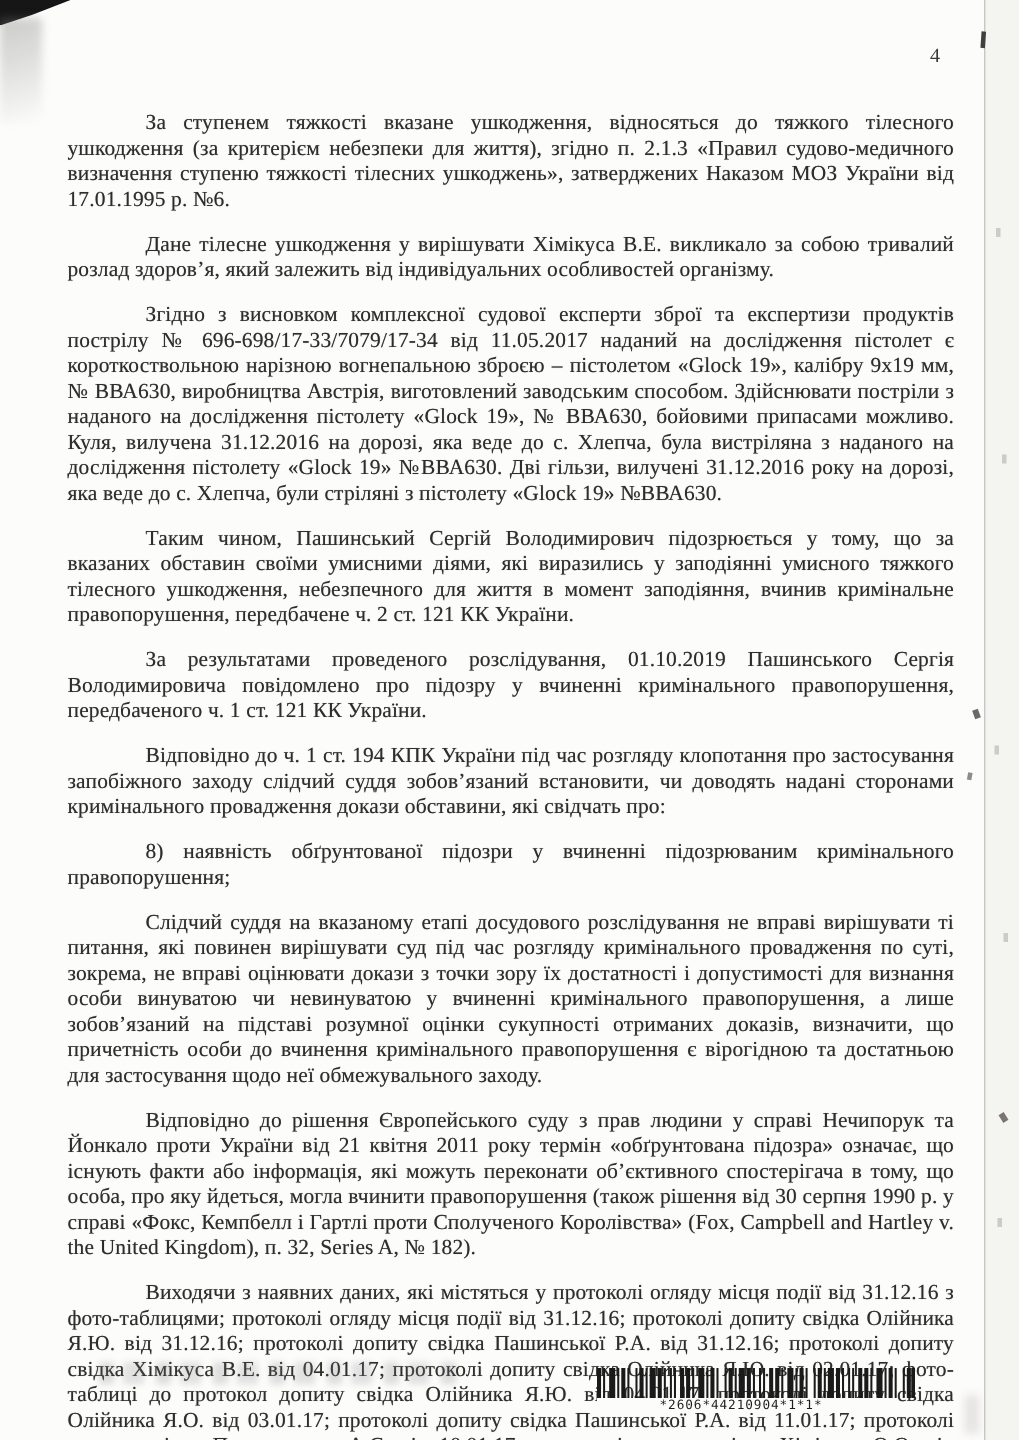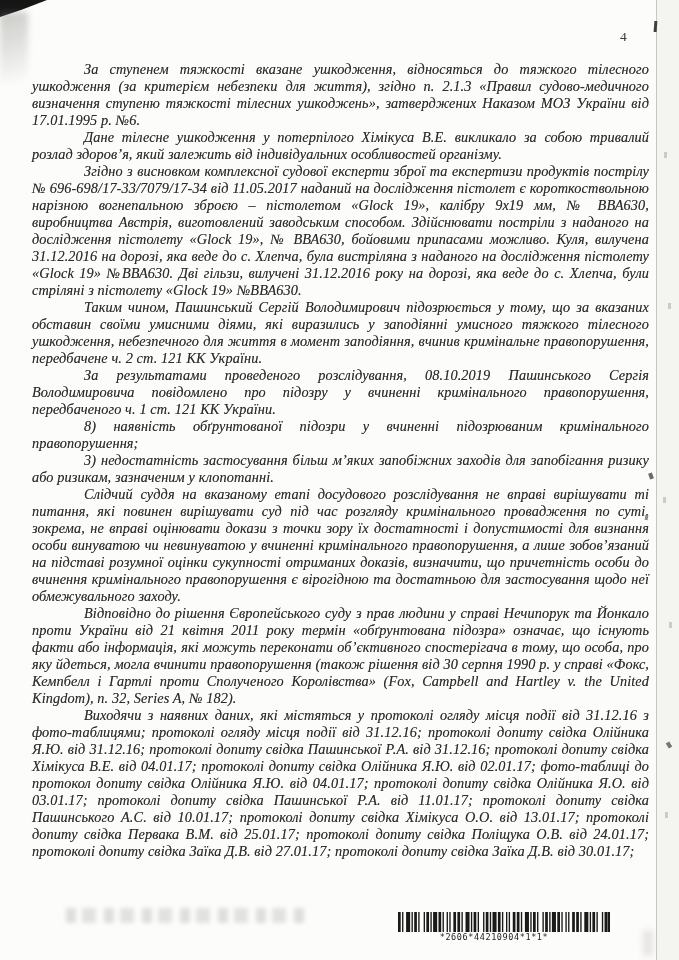--- a/index.html
+++ b/index.html
@@ -24,21 +24,21 @@
   .text-block {
     position: absolute;
     left: 32px; top: 61px;
     width: 617px;
     font-size: 14.3px;
     line-height: 17px;
     text-align: justify;
     letter-spacing: 0.1px;
     text-shadow: 0 0 0.5px rgba(46,45,42,0.55);
   }
-  .para { margin: 0; text-indent: 52px; font-style: italic; }
+  .para { margin: 13px; text-indent: 52px; }
 
   
   .corner-mark {
     position: absolute; left: 0; top: 0;
     width: 47px; height: 17px;
     background: #161616;
     clip-path: polygon(0 0, 100% 0, 46% 58%, 0 100%);
   }
   .corner-shadow {
     position: absolute; left: 0; top: 12px;
@@ -101,26 +101,26 @@
 
 <div class="page">
 
   <div class="corner-mark"></div>
   <div class="corner-shadow"></div>
 
   <div class="page-number">4</div>
 
   <div class="text-block" id="text-block">
       <p class="para">За ступенем тяжкості вказане ушкодження, відносяться до тяжкого тілесного ушкодження (за критерієм небезпеки для життя), згідно п. 2.1.3 «Правил судово-медичного визначення ступеню тяжкості тілесних ушкоджень», затверджених Наказом МОЗ України від 17.01.1995 р. №6.</p>
-      <p class="para">Дане тілесне ушкодження у потерпілого Хімікуса В.Е. викликало за собою тривалий розлад здоров’я, який залежить від індивідуальних особливостей організму.</p>
+      <p class="para">Дане тілесне ушкодження у вирішувати Хімікуса В.Е. викликало за собою тривалий розлад здоров’я, який залежить від індивідуальних особливостей організму.</p>
       <p class="para">Згідно з висновком комплексної судової експерти зброї та експертизи продуктів пострілу № 696-698/17-33/7079/17-34 від 11.05.2017 наданий на дослідження пістолет є короткоствольною нарізною вогнепальною зброєю – пістолетом «Glock 19», калібру 9х19 мм, № ВВА630, виробництва Австрія, виготовлений заводським способом. Здійснювати постріли з наданого на дослідження пістолету «Glock 19», № ВВА630, бойовими припасами можливо. Куля, вилучена 31.12.2016 на дорозі, яка веде до с. Хлепча, була вистріляна з наданого на дослідження пістолету «Glock 19» №ВВА630. Дві гільзи, вилучені 31.12.2016 року на дорозі, яка веде до с. Хлепча, були стріляні з пістолету «Glock 19» №ВВА630.</p>
       <p class="para">Таким чином, Пашинський Сергій Володимирович підозрюється у тому, що за вказаних обставин своїми умисними діями, які виразились у заподіянні умисного тяжкого тілесного ушкодження, небезпечного для життя в момент заподіяння, вчинив кримінальне правопорушення, передбачене ч. 2 ст. 121 КК України.</p>
-      <p class="para">За результатами проведеного розслідування, 08.10.2019 Пашинського Сергія Володимировича повідомлено про підозру у вчиненні кримінального правопорушення, передбаченого ч. 1 ст. 121 КК України.</p>
+      <p class="para">За результатами проведеного розслідування, 01.10.2019 Пашинського Сергія Володимировича повідомлено про підозру у вчиненні кримінального правопорушення, передбаченого ч. 1 ст. 121 КК України.</p>
+      <p class="para">Відповідно до ч. 1 ст. 194 КПК України під час розгляду клопотання про застосування запобіжного заходу слідчий суддя зобов’язаний встановити, чи доводять надані сторонами кримінального провадження докази обставини, які свідчать про:</p>
       <p class="para">8) наявність обґрунтованої підозри у вчиненні підозрюваним кримінального правопорушення;</p>
-      <p class="para">3) недостатність застосування більш м’яких запобіжних заходів для запобігання ризику або ризикам, зазначеним у клопотанні.</p>
       <p class="para">Слідчий суддя на вказаному етапі досудового розслідування не вправі вирішувати ті питання, які повинен вирішувати суд під час розгляду кримінального провадження по суті, зокрема, не вправі оцінювати докази з точки зору їх достатності і допустимості для визнання особи винуватою чи невинуватою у вчиненні кримінального правопорушення, а лише зобов’язаний на підставі розумної оцінки сукупності отриманих доказів, визначити, що причетність особи до вчинення кримінального правопорушення є вірогідною та достатньою для застосування щодо неї обмежувального заходу.</p>
       <p class="para">Відповідно до рішення Європейського суду з прав людини у справі Нечипорук та Йонкало проти України від 21 квітня 2011 року термін «обґрунтована підозра» означає, що існують факти або інформація, які можуть переконати об’єктивного спостерігача в тому, що особа, про яку йдеться, могла вчинити правопорушення (також рішення від 30 серпня 1990 р. у справі «Фокс, Кемпбелл і Гартлі проти Сполученого Королівства» (Fox, Campbell and Hartley v. the United Kingdom), п. 32, Series A, № 182).</p>
       <p class="para">Виходячи з наявних даних, які містяться у протоколі огляду місця події від 31.12.16 з фото-таблицями; протоколі огляду місця події від 31.12.16; протоколі допиту свідка Олійника Я.Ю. від 31.12.16; протоколі допиту свідка Пашинської Р.А. від 31.12.16; протоколі допиту свідка Хімікуса В.Е. від 04.01.17; протоколі допиту свідка Олійника Я.Ю. від 02.01.17; фото-таблиці до протокол допиту свідка Олійника Я.Ю. від 04.01.17; протоколі допиту свідка Олійника Я.О. від 03.01.17; протоколі допиту свідка Пашинської Р.А. від 11.01.17; протоколі допиту свідка Пашинського А.С. від 10.01.17; протоколі допиту свідка Хімікуса О.О. від 13.01.17; протоколі допиту свідка Первака В.М. від 25.01.17; протоколі допиту свідка Поліщука О.В. від 24.01.17; протоколі допиту свідка Заїка Д.В. від 27.01.17; протоколі допиту свідка Заїка Д.В. від 30.01.17;</p>
     </div>
 
   <div class="edge-strip"></div>
   <div class="edge-line"></div>
   <div class="tick tick-tr"></div>
   <div class="tick tick-r1"></div>
   <div class="tick tick-r2"></div>

